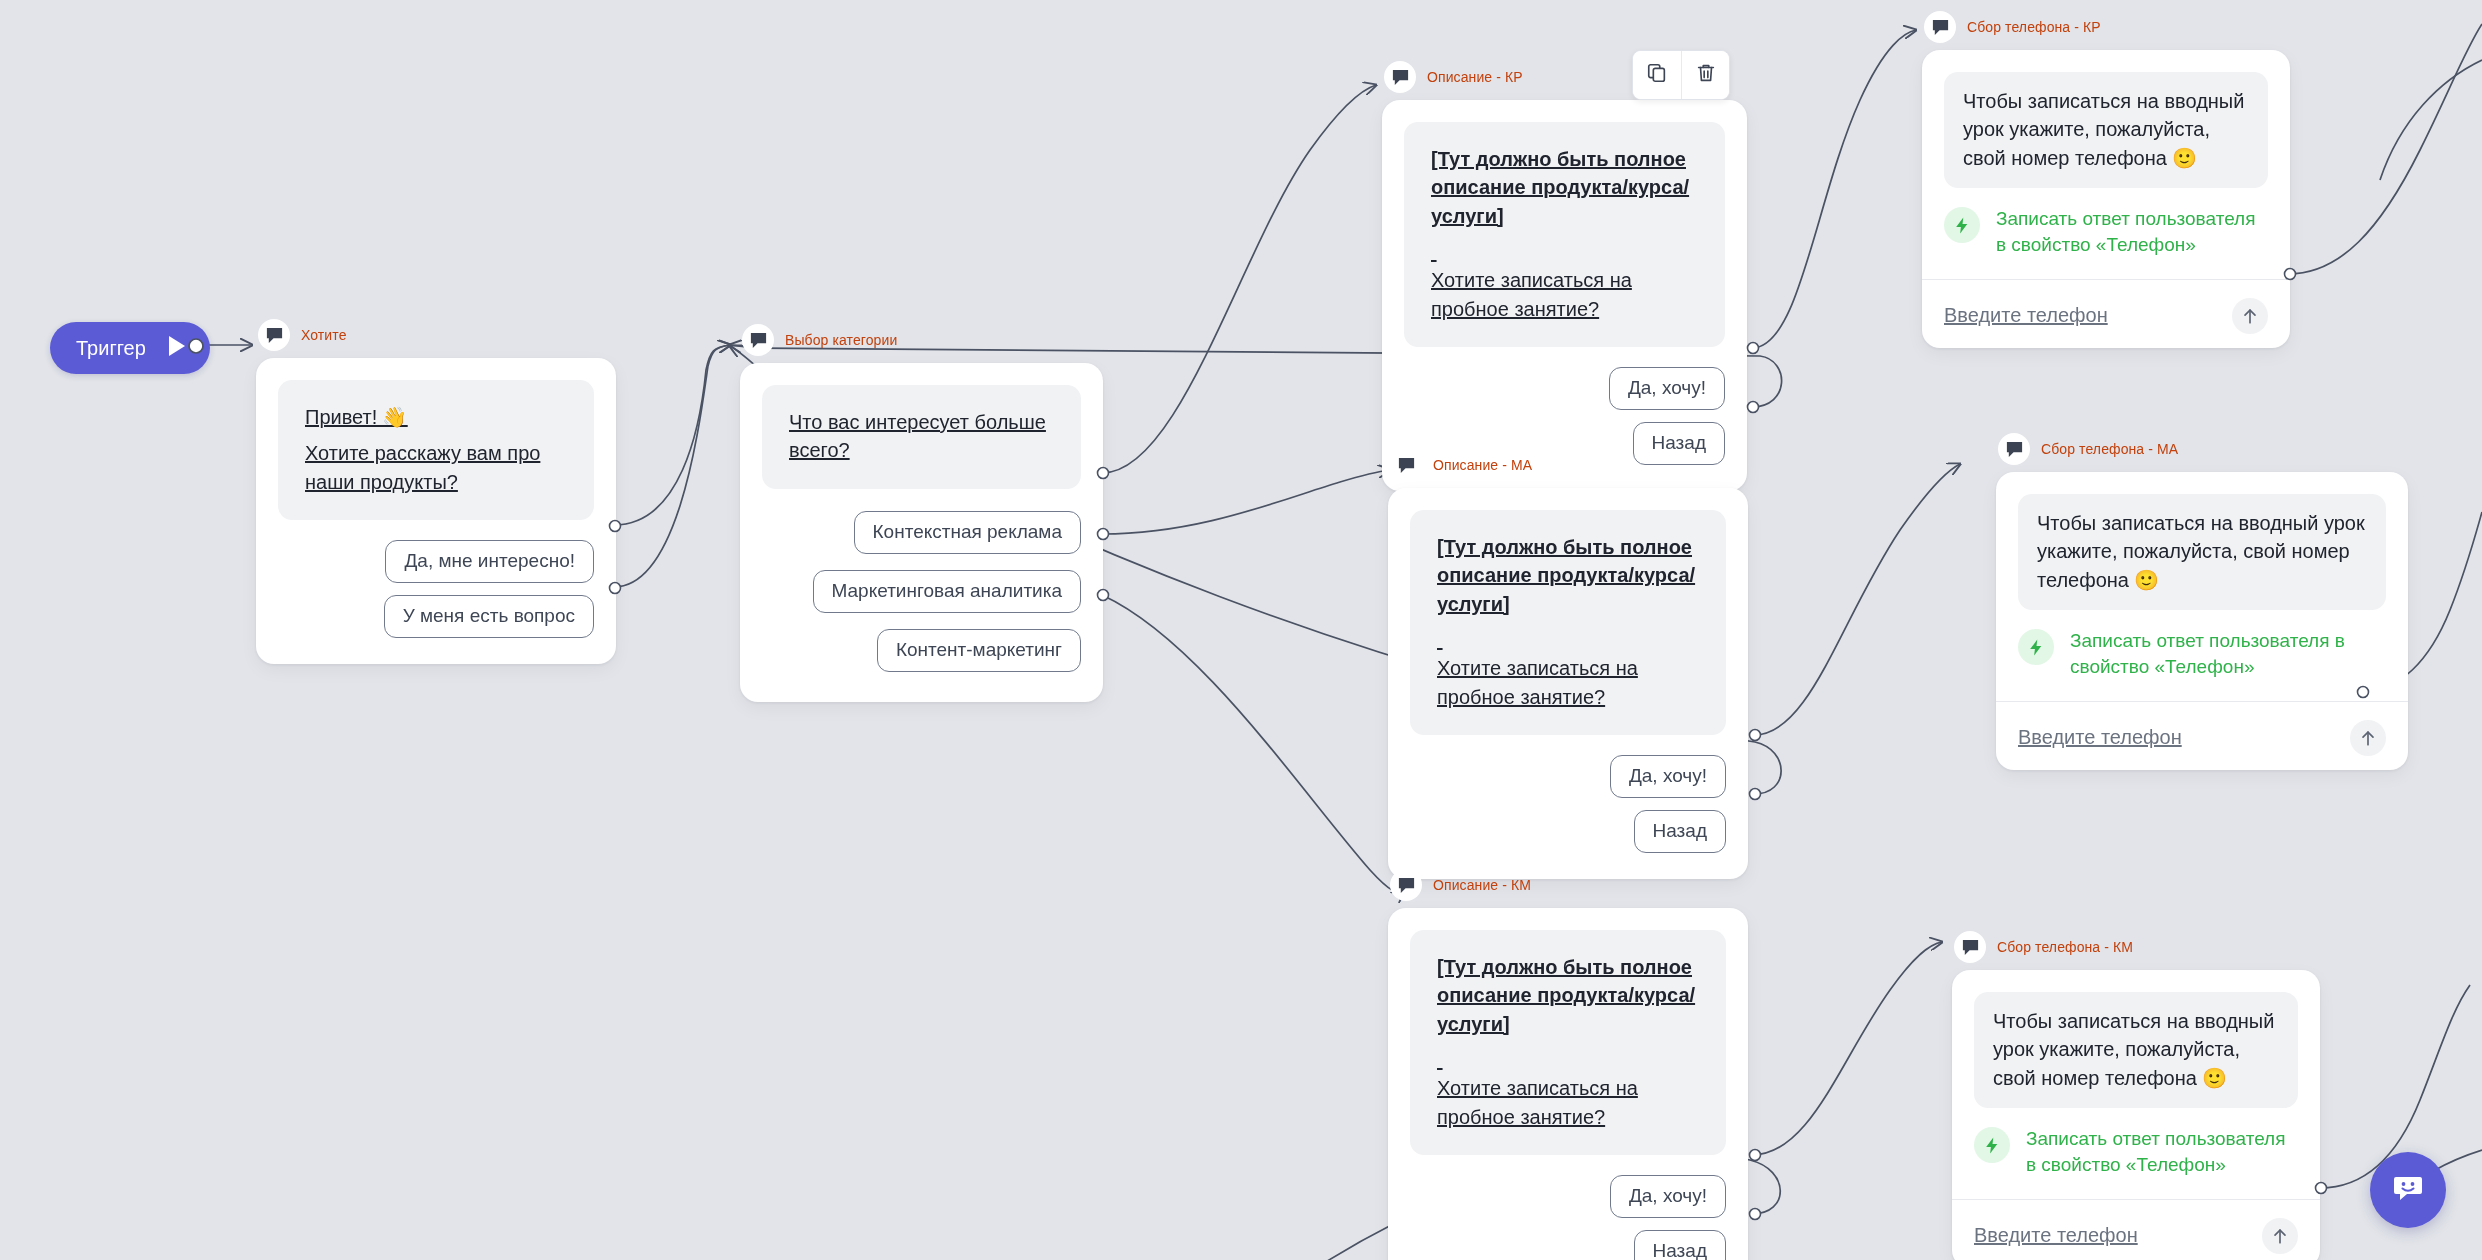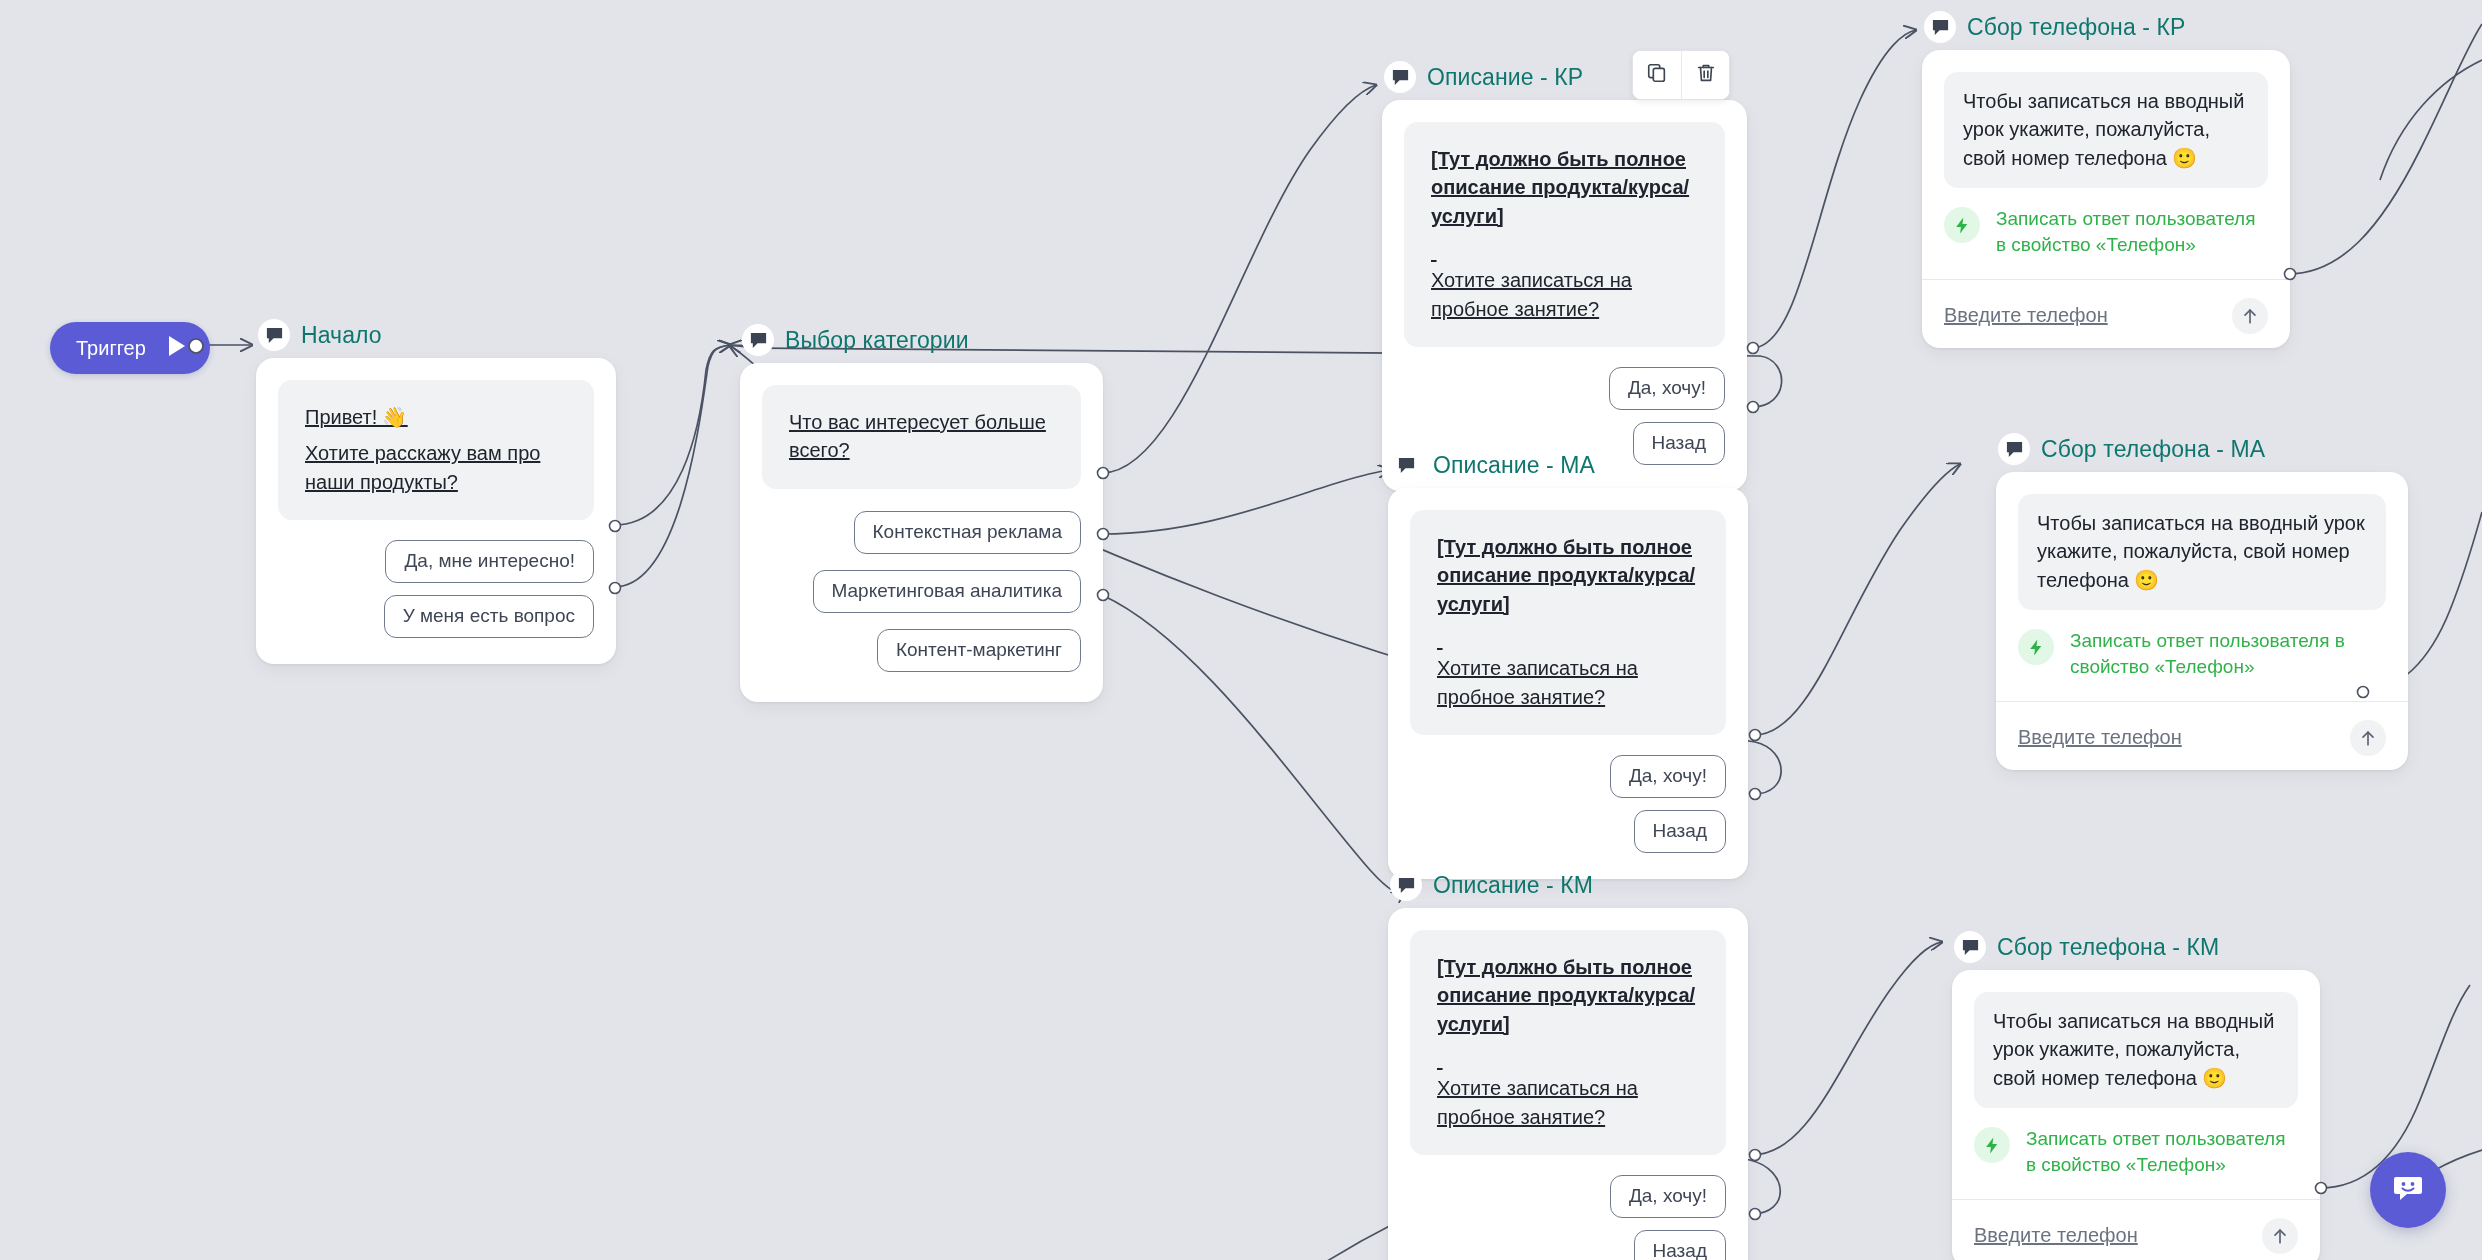--- a/index.html
+++ b/index.html
@@ -36,22 +36,22 @@
     width: 32px; height: 32px;
     border-radius: 50%;
     background: #ffffff;
     display: flex;
     align-items: center;
     justify-content: center;
     flex: 0 0 auto;
   }
   .node-badge svg { display: block; }
   .node-title {
-    font-size: 23px;
-    color: #0f766e;
+    font-size: 14px;
+    color: #c2410c;
     letter-spacing: .1px;
     white-space: nowrap;
   }
   .card {
     background: #ffffff;
     border-radius: 18px;
     box-shadow: 0 1px 3px rgba(22,28,45,.07), 0 6px 18px rgba(22,28,45,.05);
     padding: 22px 22px 26px 22px;
   }
   .card.tight { padding-bottom: 0; }
@@ -264,21 +264,21 @@
     </div>
   </div>
 
   <div class="node" style="left:256px; top:318px; width:360px;">
     <div class="node-head">
       <span class="node-badge">
         <svg width="19" height="19" viewBox="0 0 20 20">
             <path d="M2 2 h16 v11 h-9 l-5 5 v-5 h-2 z" fill="#3c4453"></path>
           </svg>
       </span>
-      <span class="node-title">Начало</span>
+      <span class="node-title">Хотите</span>
     </div>
     <div class="card">
       <div class="bubble">
         <p>Привет! 👋</p>
         <p>Хотите расскажу вам про наши продукты?</p>
       </div>
       <div class="replies">
         <div class="reply">Да, мне интересно!</div>
         <div class="reply">У меня есть вопрос</div>
       </div>

